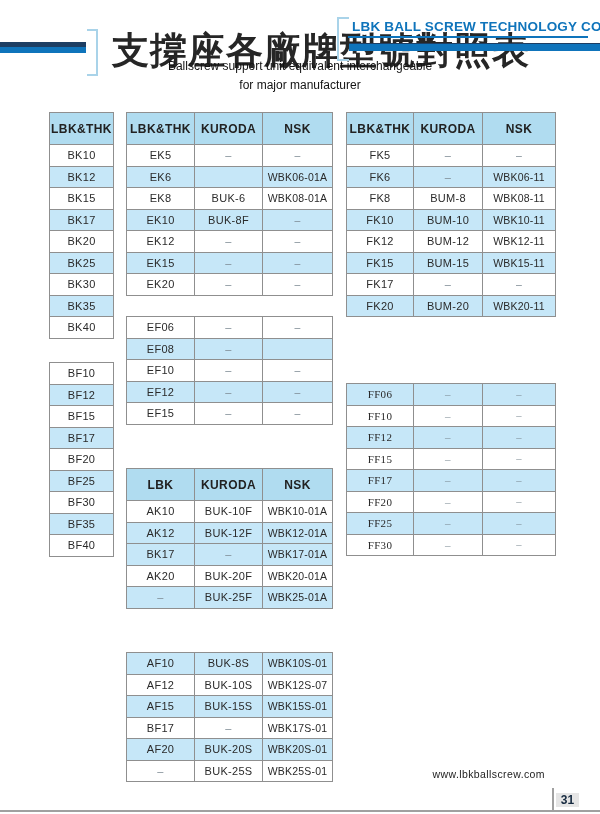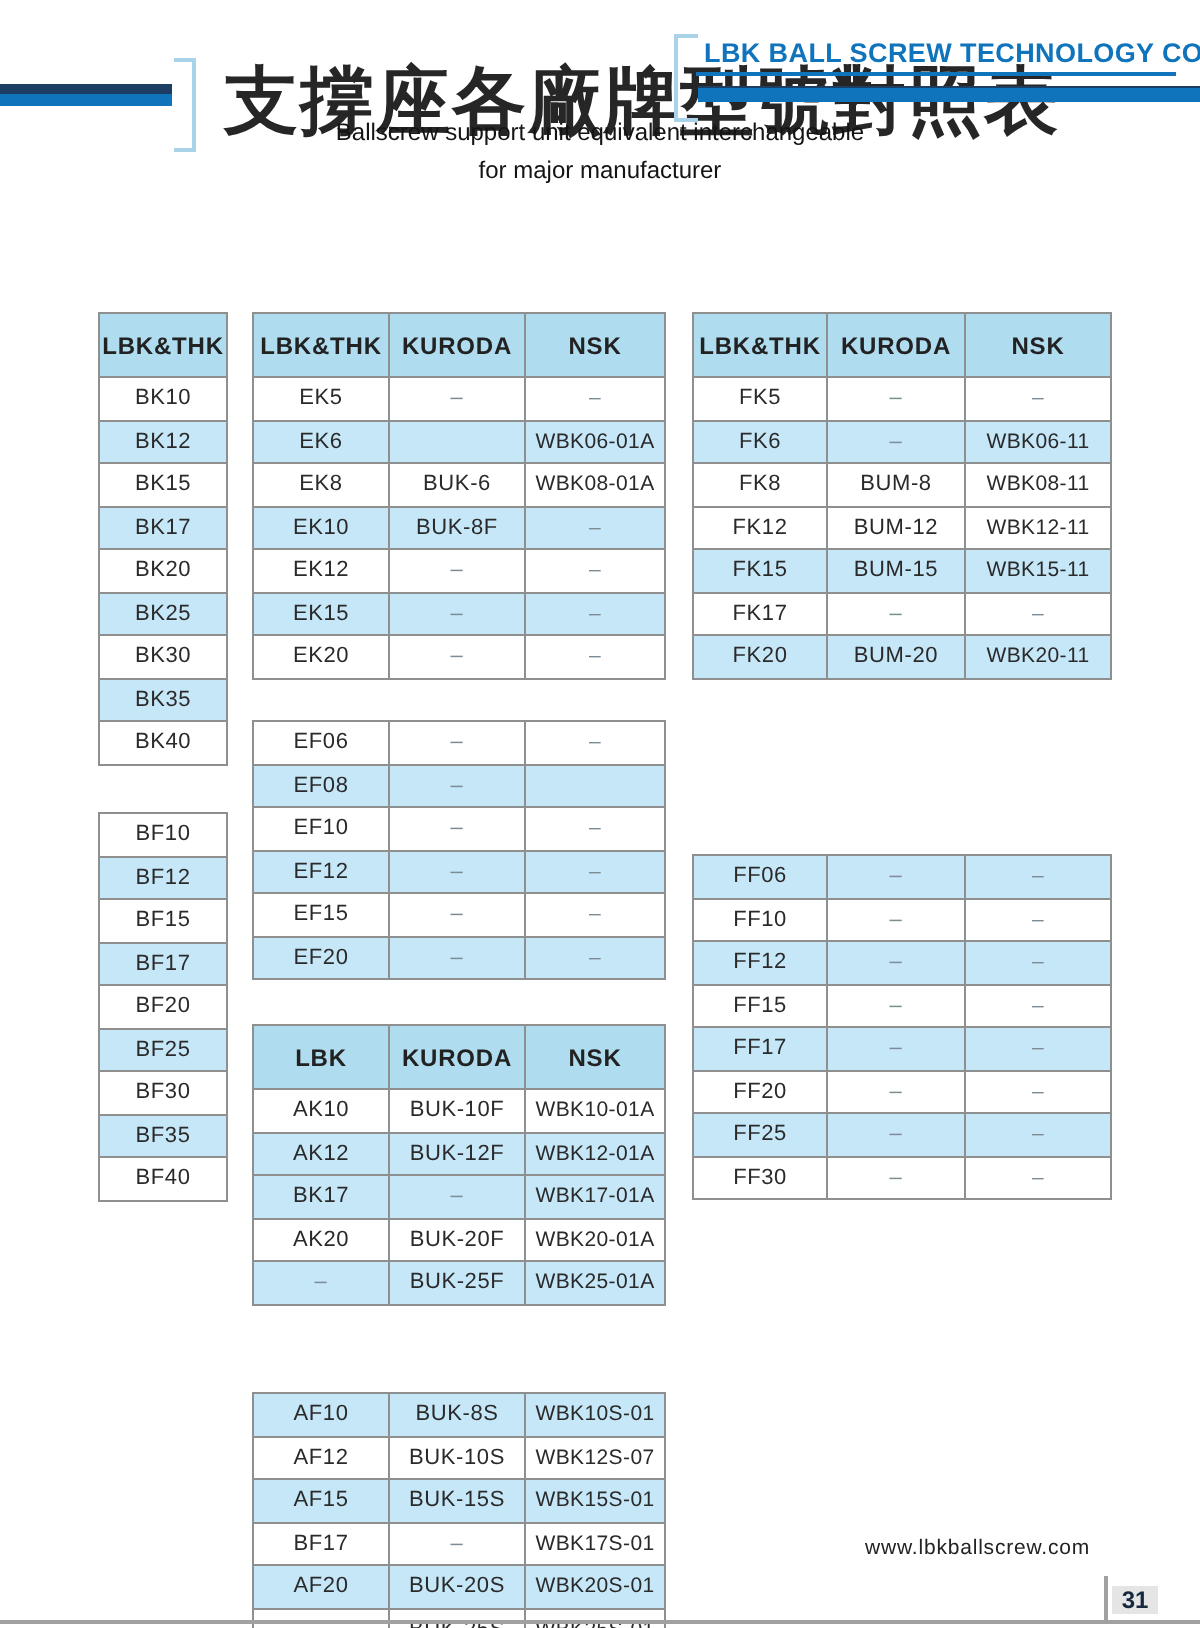--- a/index.html
+++ b/index.html
@@ -20,38 +20,38 @@
   .company   { position:absolute; left:352px; top:19px; font-size:13.5px; font-weight:bold;
                color:#0f74bb; letter-spacing:0.2px; white-space:nowrap; }
   .company-underline { position:absolute; left:348px; top:35.5px; width:240px; height:2px; background:#0f74bb; }
   .company-bar       { position:absolute; left:349px; top:43px;   width:251px; height:7px; background:#0f74bb;
                        border-top:1px solid #1d3e63; }
   .subtitle  { position:absolute; left:0; right:0; top:57px; text-align:center;
                font-size:12px; line-height:19px; color:#141414; }
 
   
   table.cmp { position:absolute; border-collapse:collapse; table-layout:fixed;
-              font-family:"Liberation Sans", sans-serif;margin-top:44px; }
+              font-family:"Liberation Sans", sans-serif; }
   .cmp th, .cmp td { border:1px solid #8f8f8f; text-align:center; padding:0;
                      overflow:hidden; white-space:nowrap; }
   .cmp th { height:31px;  font-size:12px; font-weight:bold; letter-spacing:0.4px;
             background:#b0dcf0; color:#222222; }
   .cmp td { height:20.5px; font-size:11px; color:#2a2a2a; background:#ffffff; letter-spacing:0.3px; }
   .cmp tr.alt td { background:#c6e7f8; }
   .cmp td.dash { color:#7d8b94; }
   .cmp3 td:nth-child(3) { font-size:10.5px; letter-spacing:0.2px; }
 
   #tbl-left-bk  { left:49px;  top:112px; }
   #tbl-left-bf  { left:49px;  top:362px; }
   #tbl-mid-ek   { left:126px; top:112px; }
   #tbl-mid-ef   { left:126px; top:316px; }
   #tbl-mid-ak   { left:126px; top:468px; }
   #tbl-mid-af   { left:126px; top:652px; }
   #tbl-right-fk { left:346px; top:112px; }
-  #tbl-right-ff { left:346px; top:383px; }
+  #tbl-right-ff { left:346px; top:383px;font-family:Liberation Serif, serif; }
 
   
   .footer-hline { position:absolute; left:0; top:810px; width:600px; height:1.5px; background:#a0a0a0; }
   .footer-vline { position:absolute; left:552px; top:788px; width:1.5px; height:22px; background:#a0a0a0; }
   .website      { position:absolute; right:55px; top:768px; font-size:10.5px; color:#222222;
                   letter-spacing:0.4px; }
   .page-badge   { position:absolute; left:556px; top:793px; width:23px; height:14px;
                   background:#e5e5e5; color:#15293f; font-size:12px; font-weight:bold;
                   display:flex; align-items:center; justify-content:center; }
 </style>
@@ -224,25 +224,20 @@
         <tr class="alt">
           <td>EF12</td>
           <td class="dash">–</td>
           <td class="dash">–</td>
         </tr>
         <tr>
           <td>EF15</td>
           <td class="dash">–</td>
           <td class="dash">–</td>
         </tr>
-        <tr class="alt">
-          <td>EF20</td>
-          <td class="dash">–</td>
-          <td class="dash">–</td>
-        </tr>
       </tbody>
     </table>
   <table id="tbl-mid-ak" class="cmp cmp3">
       <colgroup>
         <col style="width: 68px;">
         <col style="width: 68px;">
         <col style="width: 70px;">
       </colgroup>
       <thead>
         <tr>
@@ -339,20 +334,25 @@
         </tr>
         <tr class="alt">
           <td>FK6</td>
           <td class="dash">–</td>
           <td>WBK06-11</td>
         </tr>
         <tr>
           <td>FK8</td>
           <td>BUM-8</td>
           <td>WBK08-11</td>
+        </tr>
+        <tr class="alt">
+          <td>FK10</td>
+          <td>BUM-10</td>
+          <td>WBK10-11</td>
         </tr>
         <tr>
           <td>FK12</td>
           <td>BUM-12</td>
           <td>WBK12-11</td>
         </tr>
         <tr class="alt">
           <td>FK15</td>
           <td>BUM-15</td>
           <td>WBK15-11</td>

